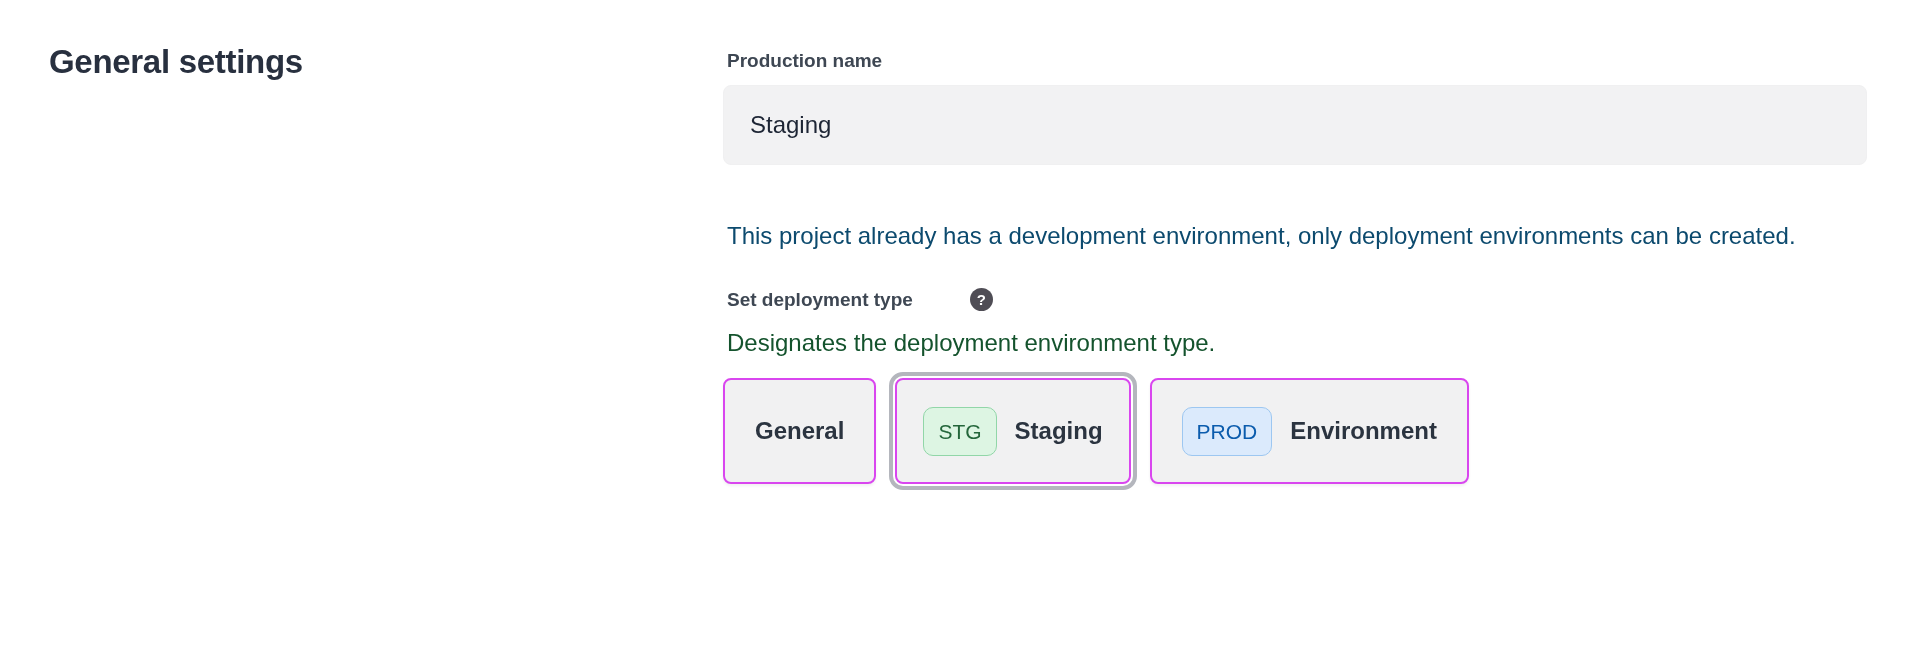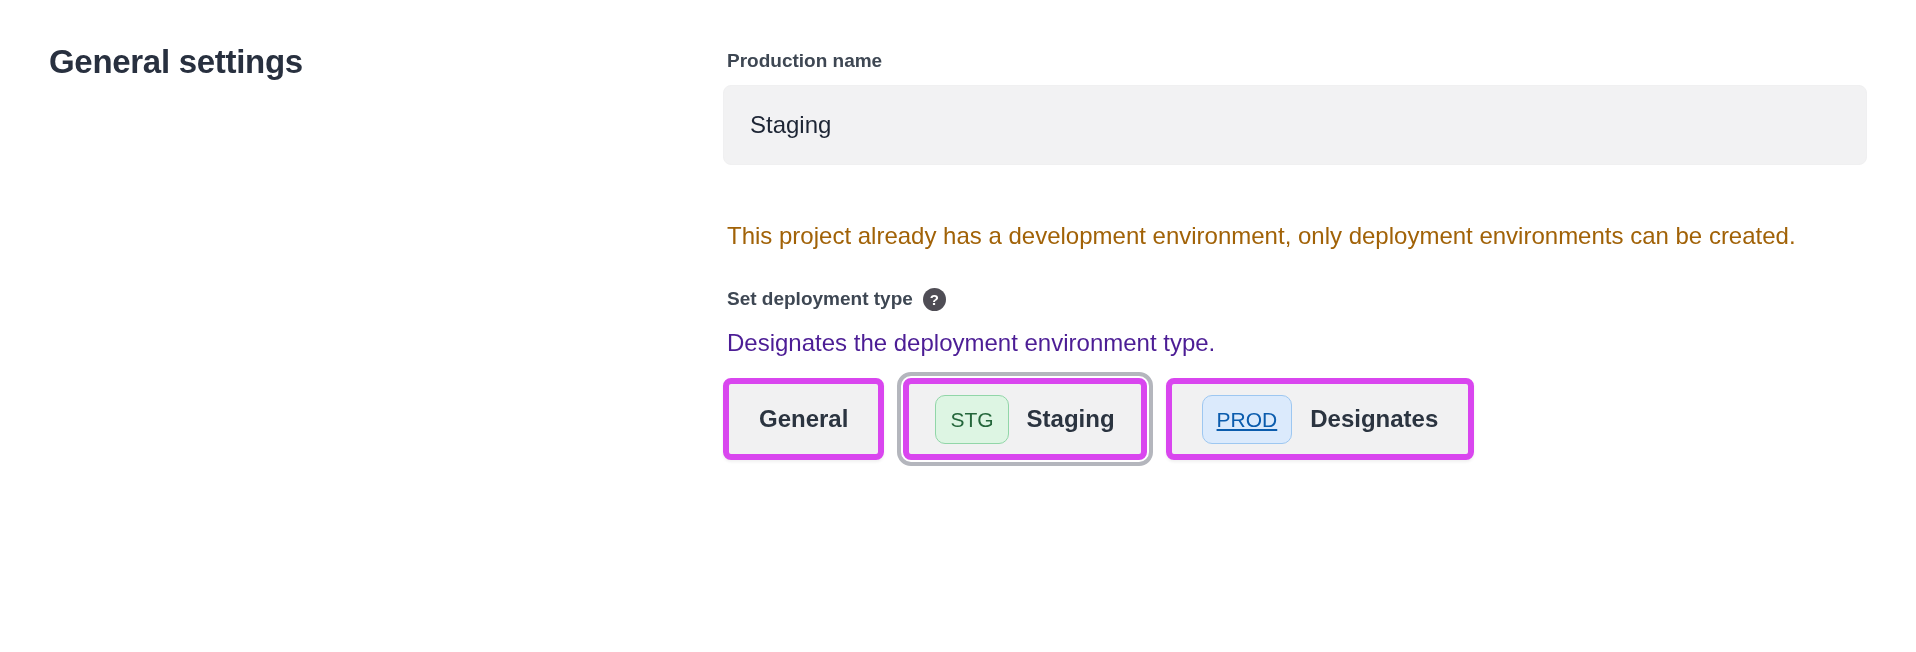--- a/index.html
+++ b/index.html
@@ -9,38 +9,38 @@
   .left-col { width:674px; flex:0 0 674px; }
   .page-title { font-size:33px; font-weight:700; color:#28303f; letter-spacing:-0.3px; margin-top:3px; }
   .form-col { width:1144px; flex:0 0 1144px; }
 
   .field-label { font-size:19px; font-weight:700; color:#3e4753; margin:0 0 13px 4px; }
   .first-label { margin-top:10px; }
   .text-input { display:block; width:100%; height:80px; background:#f2f2f3; border:1px solid #f0f0f1;
                 border-radius:8px; padding:0 26px; font-size:24px; color:#1d2534;
                 font-family:"Liberation Sans", sans-serif; outline:none; }
   .gap-lg { height:38px; }
-  .help-text { font-size:24px; line-height:38px; color:#a16207; margin:14px 0 0 4px; }
-  .label-row { display:flex; margin:33px 0 0 4px; }
+  .help-text { font-size:24px; line-height:38px; color:#0c4a6e; margin:14px 0 0 4px; }
+  .label-row { display:flex; align-items:center; margin:33px 0 0 4px;gap:47px; }
   .label-row .field-label { margin:0; }
   .help-icon { width:23px; height:23px; border-radius:50%; background:#4f4d55; color:#ffffff;
                font-size:15px; font-weight:700; display:inline-flex; align-items:center;
                justify-content:center; margin-left:10px; cursor:pointer; user-select:none; }
-  .desc-text { font-size:24px; color:#4c1d95; margin:17px 0 0 4px; line-height:30px; }
+  .desc-text { font-size:24px; color:#14532d; margin:17px 0 0 4px; line-height:30px; }
 
   .btn-row { display:flex; align-items:center; margin-top:14px; gap:13px; }
-  .seg-btn { display:flex; align-items:center; height:82px; padding:0 30px; background:#f1f1f2;
-             border:6px solid #d946ef; border-radius:8px; box-shadow:0 2px 3px rgba(0,0,0,0.06);
+  .seg-btn { display:flex; align-items:center; height:106px; padding:0 30px; background:#f1f1f2;
+             border:2px solid #d946ef; border-radius:8px; box-shadow:0 2px 3px rgba(0,0,0,0.06);
              font-size:24px; font-weight:700; color:#2b3440; cursor:pointer; white-space:nowrap; }
   .selected-wrap { border:4px solid #b4b6bd; border-radius:14px; padding:2px; background:#ffffff; }
   .selected-wrap .seg-btn { box-shadow:none; padding:0 26px; }
   .env-badge { font-size:21px; font-weight:400; padding:13px 14px; border-radius:10px;
                margin-right:18px; line-height:1; }
   .badge-green { background:#ddf5e3; border:1px solid #91d6a8; color:#24663b; }
-  .badge-blue  { background:#dbeafc; border:1px solid #9dc7f1; color:#0b5cad;text-decoration:underline; }
+  .badge-blue  { background:#dbeafc; border:1px solid #9dc7f1; color:#0b5cad; }
 </style>
 </head>
 <body>
 
 <div class="container">
   <div class="left-col">
     <h2 class="page-title">General settings</h2>
   </div>
 
   <div class="form-col">
@@ -66,18 +66,18 @@
 
       <div class="selected-wrap">
         <button class="seg-btn">
           <span class="env-badge badge-green">STG</span>
           <span>Staging</span>
         </button>
       </div>
 
       <button class="seg-btn">
         <span class="env-badge badge-blue">PROD</span>
-        <span>Designates</span>
+        <span>Environment</span>
       </button>
 
     </div>
   </div>
 </div>
 
 </body></html>

